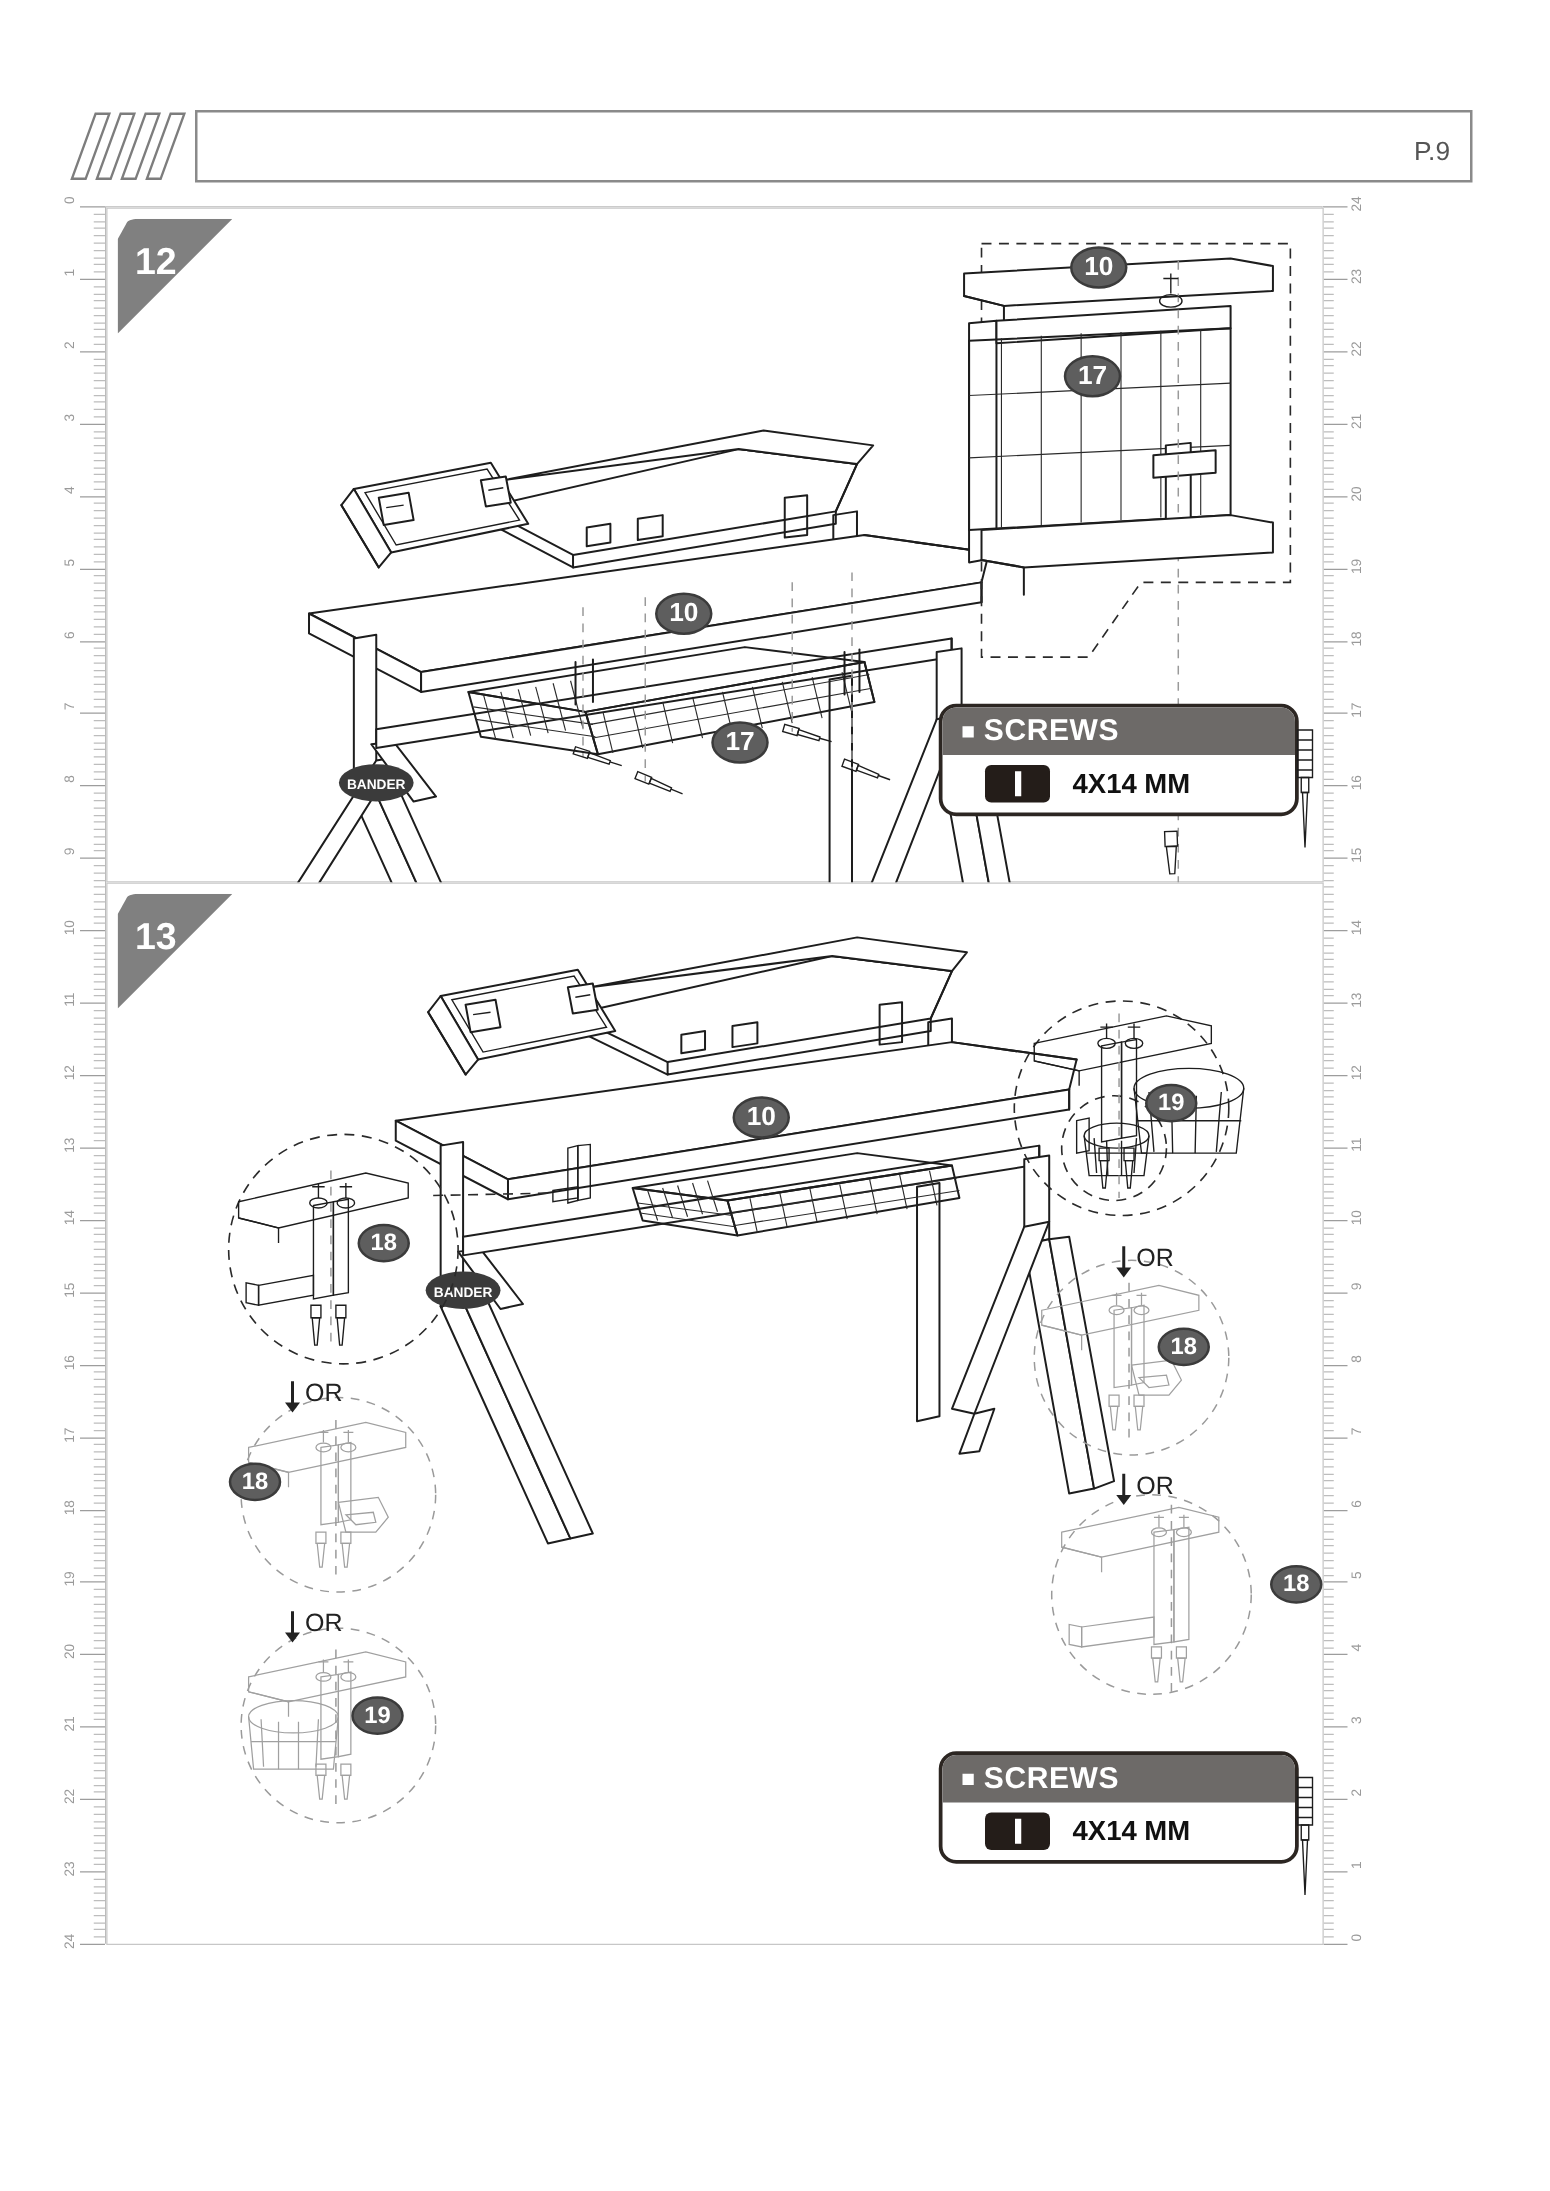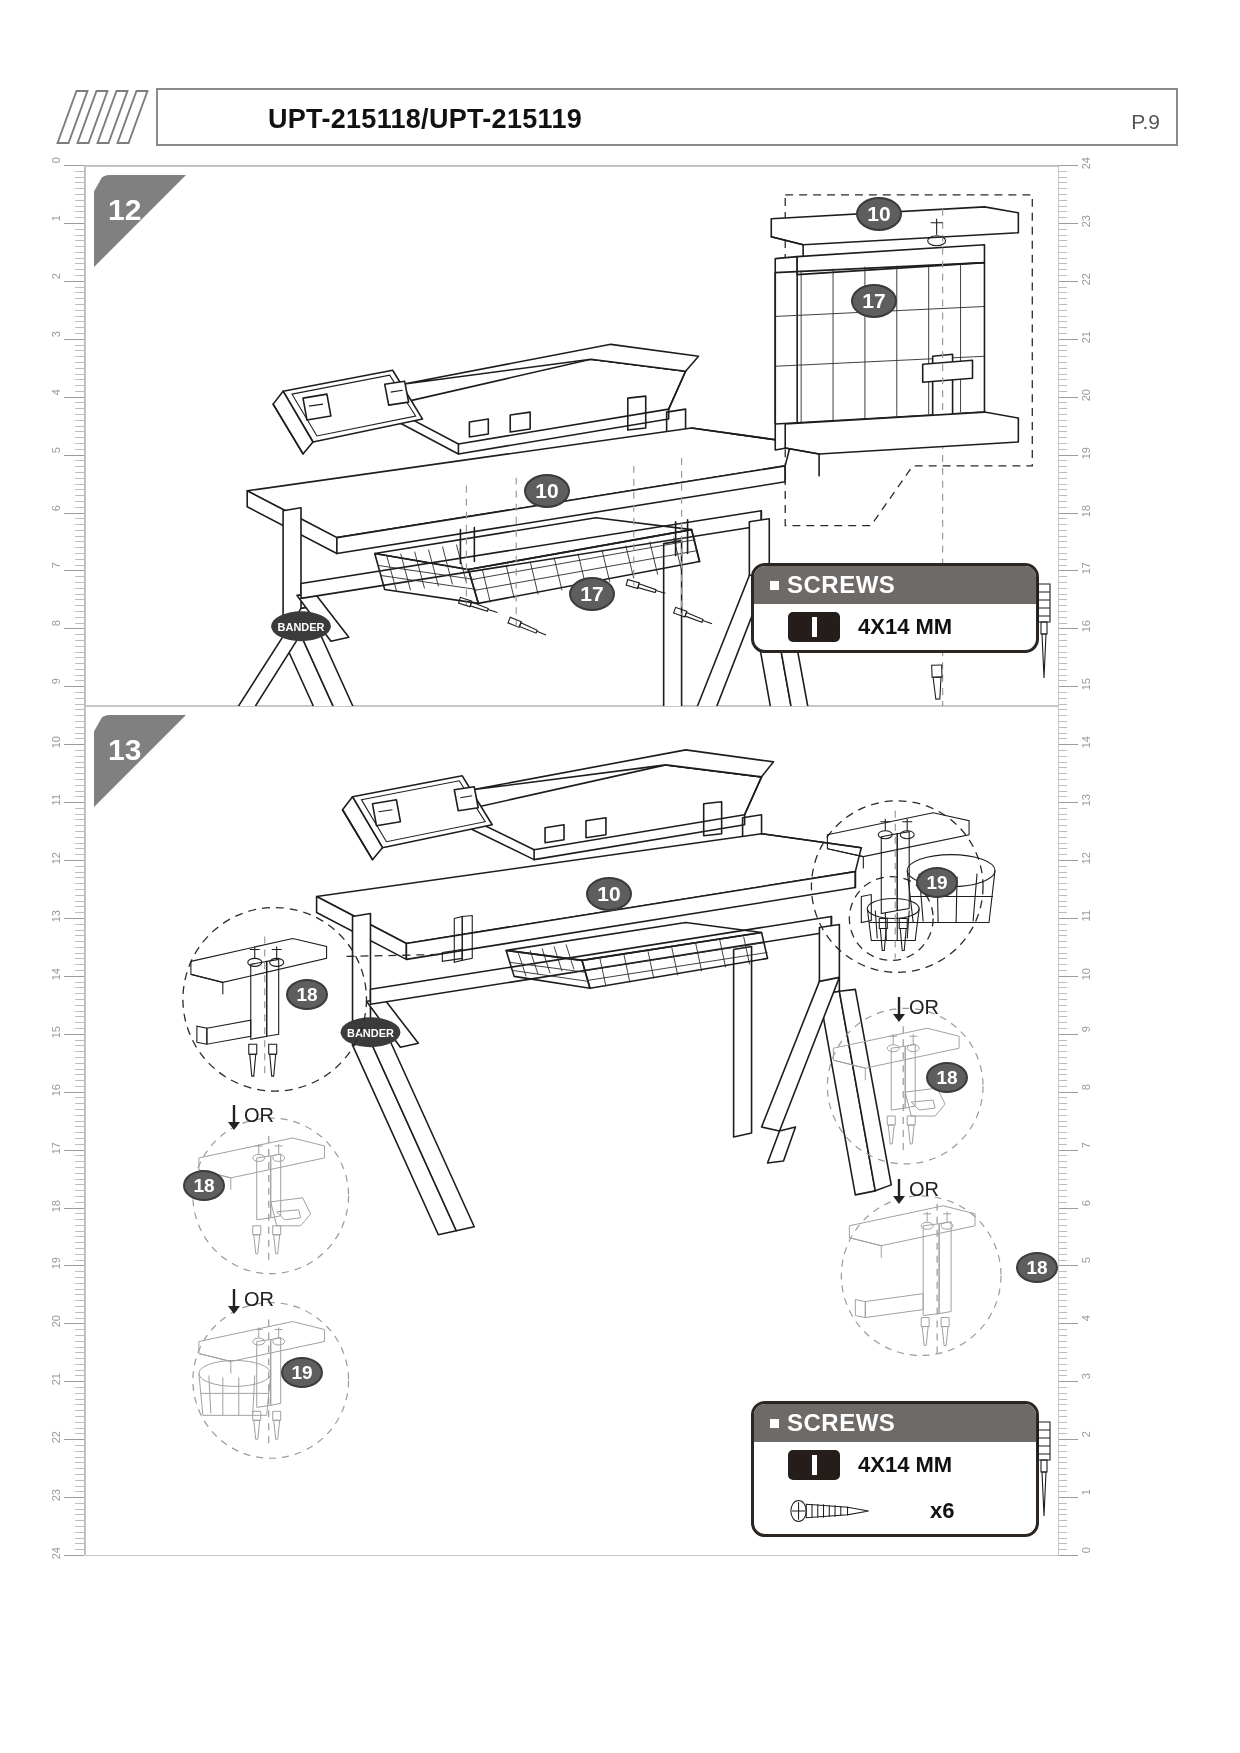--- a/index.html
+++ b/index.html
@@ -87,21 +87,20 @@
 <body>
 
 <div class="header">
   <div class="hdr-slashes">
     <div class="slash" style="left:6px"></div>
     <div class="slash" style="left:26px"></div>
     <div class="slash" style="left:46px"></div>
     <div class="slash" style="left:66px"></div>
   </div>
   <div class="hdr-bar">
-    <div class="hdr-title">UPT-215118/UPT-215119</div>
     <div class="hdr-page">P.9</div>
   </div>
 </div>
 
 <div class="sheet">
 
   <div class="ruler left" id="ruler-left">
       <div class="tick major" style="top: 0px;"></div>
       <div class="rnum" style="top: -8px;">0</div>
       <div class="tick" style="top: 5.79167px;"></div>
@@ -1141,30 +1140,20 @@
         <div class="sb-head">
           <span class="sb-bullet"></span>
           <span class="sb-title">SCREWS</span>
         </div>
         <div class="sb-row">
           <span class="sb-chip">
               <i></i>
             </span>
           <span class="sb-size">4X14 MM</span>
         </div>
-        <div class="sb-row">
-          <svg class="sb-screw" viewBox="0 0 100 26">
-            <ellipse class="ln-t" cx="11" cy="13" rx="8" ry="11" fill="#fff"></ellipse>
-            <path class="ln-t" d="M11 4 L11 22 M4 13 L18 13"></path>
-            <path class="ln-t" d="M19 6 L62 9 L62 17 L19 20 Z" fill="#fff"></path>
-            <path class="ln-t" d="M25 6 L25 20 M31 6 L31 20 M37 6 L37 20 M43 7 L43 19 M49 7 L49 19 M55 8 L55 18"></path>
-            <path class="ln-t" d="M62 9 L84 13 L62 17 Z" fill="#fff"></path>
-          </svg>
-          <span class="sb-qty">x6</span>
-        </div>
       </div>
       <svg style="position:absolute;left:945px;top:713px;width:26px;height:105px" viewBox="0 0 26 105">
         <path class="ln-t" d="M7 2 L19 2 L19 40 L7 40 Z" fill="#fff"></path>
         <path class="ln-t" d="M7 10 L19 10 M7 18 L19 18 M7 26 L19 26 M7 34 L19 34"></path>
         <path class="ln-t" d="M10 40 L16 40 L16 52 L10 52 Z" fill="#fff"></path>
         <path class="ln-t" d="M11 52 L15 52 L13 96 Z" fill="#fff"></path>
       </svg>
     </div>
   </div>
 </div>

